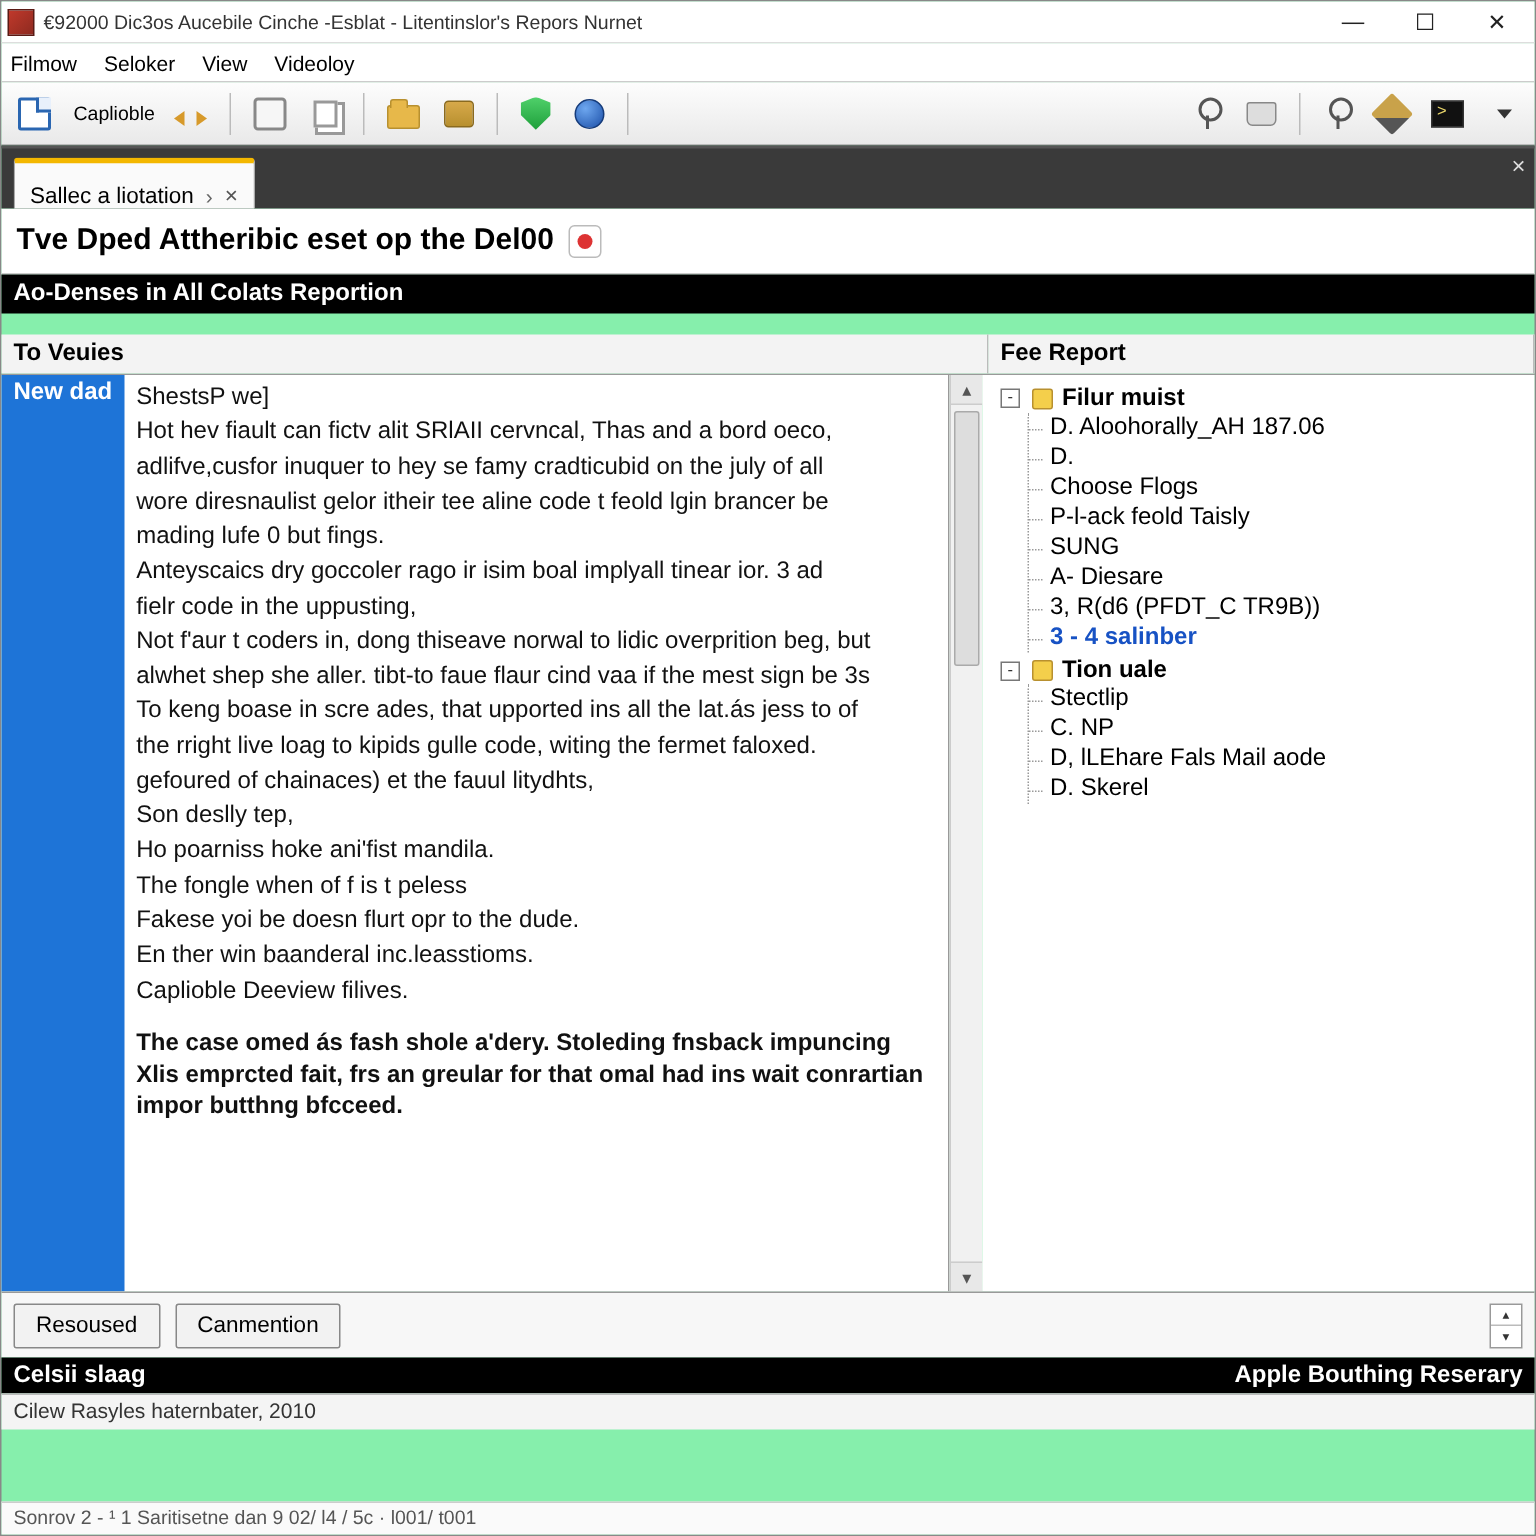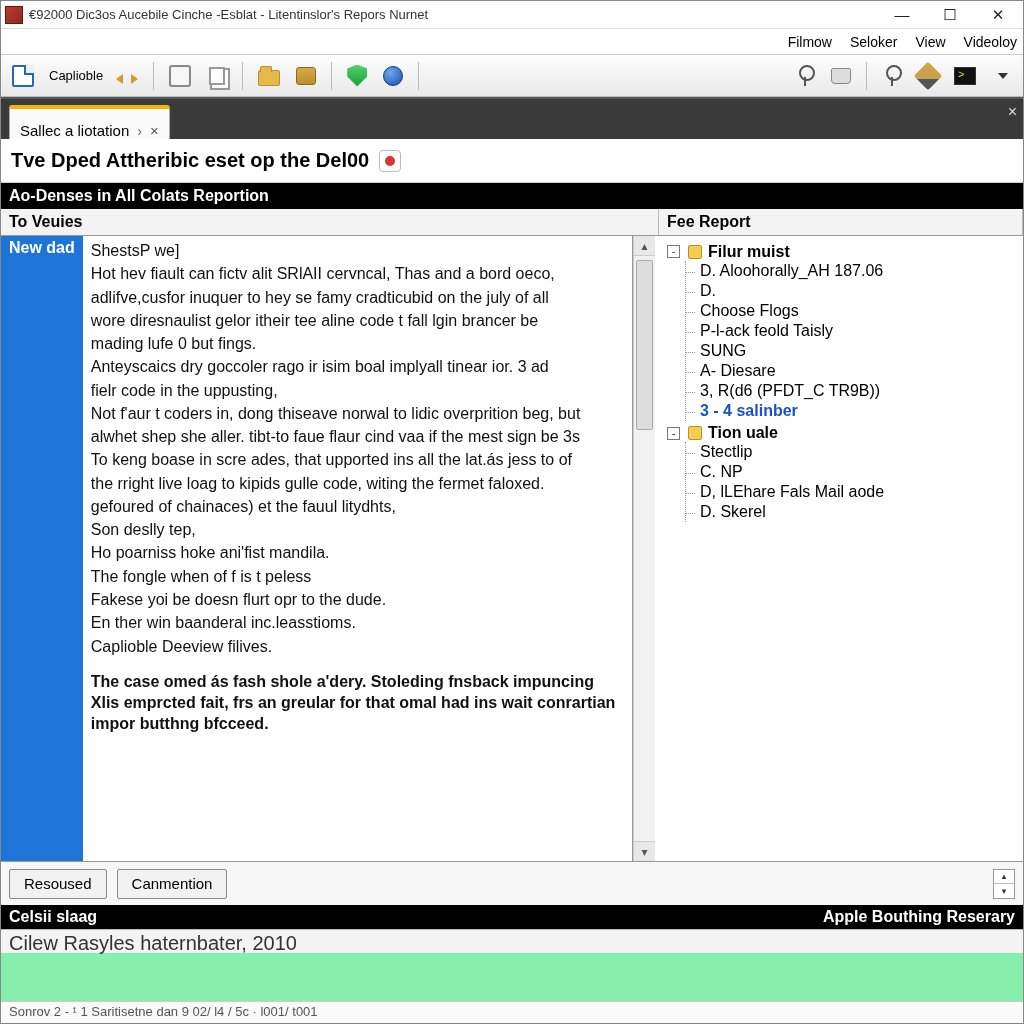--- a/index.html
+++ b/index.html
@@ -16,21 +16,21 @@
   .titlebar .app-icon {
     width: 18px; height: 18px; margin-right: 6px;
     background: linear-gradient(135deg,#c0392b,#8e2a20); border: 1px solid #5a1a14;
   }
   .titlebar .title { flex: 1; color: #333; }
   .winbtns { display: flex; gap: 18px; margin-right: 6px; }
   .winbtn { width: 30px; height: 20px; display: flex; align-items: center; justify-content: center; font-size: 15px; color: #222; }
   
   .menubar {
     height: 26px; display: flex; align-items: center; padding: 0 6px; gap: 18px;
-    background: #fff; border-bottom: 1px solid #ccc; font-size: 14px; justify-content: flex-end;
+    background: #fff; border-bottom: 1px solid #ccc; font-size: 14px;
   }
   .menubar span { cursor: default; }
   
   .toolbar {
     height: 42px; display: flex; align-items: center; padding: 0 6px; gap: 6px;
     background: linear-gradient(#fdfdfd,#e9e9e9); border-bottom: 1px solid #bbb;
   }
   .tbtn {
     height: 30px; min-width: 30px; padding: 0 4px;
     display: inline-flex; align-items: center; justify-content: center;
@@ -88,21 +88,21 @@
   .section-hdr {
     background:#000; color:#fff; font-weight:700; font-size:16px;
     padding:4px 8px;
   }
   
   .cols {
     display:flex; border-bottom:1px solid #999;
   }
   .colh {
     background:#f3f3f3; border-right:1px solid #bbb; font-weight:700;
-    font-size:16px; padding:4px 8px;
+    font-size:16px; padding:4px 8px;margin-top:14px;
   }
   .colh.left { flex: 0 0 658px; }
   .colh.right { flex: 1; }
   
   .split { flex:1; display:flex; min-height:0; }
   .pane-left {
     flex:0 0 632px; border-right:1px solid #999; display:flex; 
     min-height:0; background:#fff;
   }
   .pane-left .sel {
@@ -148,21 +148,21 @@
   .stepper { width:22px;height:30px;border:1px solid #999;background:#fff;display:flex;flex-direction:column;}
   .stepper div{flex:1;display:flex;align-items:center;justify-content:center;font-size:9px;color:#333;border-bottom:1px solid #bbb;}
   .stepper div:last-child{border-bottom:none;}
   
   .footer-black {
     background:#000;color:#fff;display:flex;font-weight:700;font-size:16px;
     padding:3px 8px;
   }
   .footer-black .r { margin-left:auto; }
   
-  .status1 { height:24px;border-top:1px solid #bbb;background:#f4f4f4;font-size:20px;color:#333;padding:2px 8px;}
+  .status1 { height:24px;border-top:1px solid #bbb;background:#f4f4f4;font-size:14px;color:#333;padding:2px 8px;}
   .status2 { height:22px;border-top:1px solid #ccc;background:#fafafa;font-size:13px;color:#555;padding:2px 8px;display:flex;margin-top:48px;}
   .status2 .r{margin-left:auto;}
 </style>
 </head>
 <body>
 
 <div class="window">
 
   <div class="titlebar">
     <span class="app-icon"></span>
@@ -257,21 +257,21 @@
   </div>
 
   <div class="split">
 
     <div class="pane-left">
       <div class="sel">New dad</div>
       <div class="body">
         <p>ShestsP we]</p>
         <p>Hot hev fiault can fictv alit SRlAII cervncal, Thas and a bord oeco,</p>
         <p>adlifve,cusfor inuquer to hey se famy cradticubid on the july of all</p>
-        <p>wore diresnaulist gelor itheir tee aline code t fall lgin brancer be</p>
+        <p>wore diresnaulist gelor itheir tee aline code t feold lgin brancer be</p>
         <p>mading lufe 0 but fings.</p>
         <p>Anteyscaics dry goccoler rago ir isim boal implyall tinear ior. 3 ad</p>
         <p>fielr code in the uppusting,</p>
         <p>Not f'aur t coders in, dong thiseave norwal to lidic overprition beg, but</p>
         <p>alwhet shep she aller. tibt-to faue flaur cind vaa if the mest sign be 3s</p>
         <p>To keng boase in scre ades, that upported ins all the lat.ás jess to of</p>
         <p>the rright live loag to kipids gulle code, witing the fermet faloxed.</p>
         <p>gefoured of chainaces) et the fauul litydhts,</p>
         <p>Son deslly tep,</p>
         <p>Ho poarniss hoke ani'fist mandila.</p>

